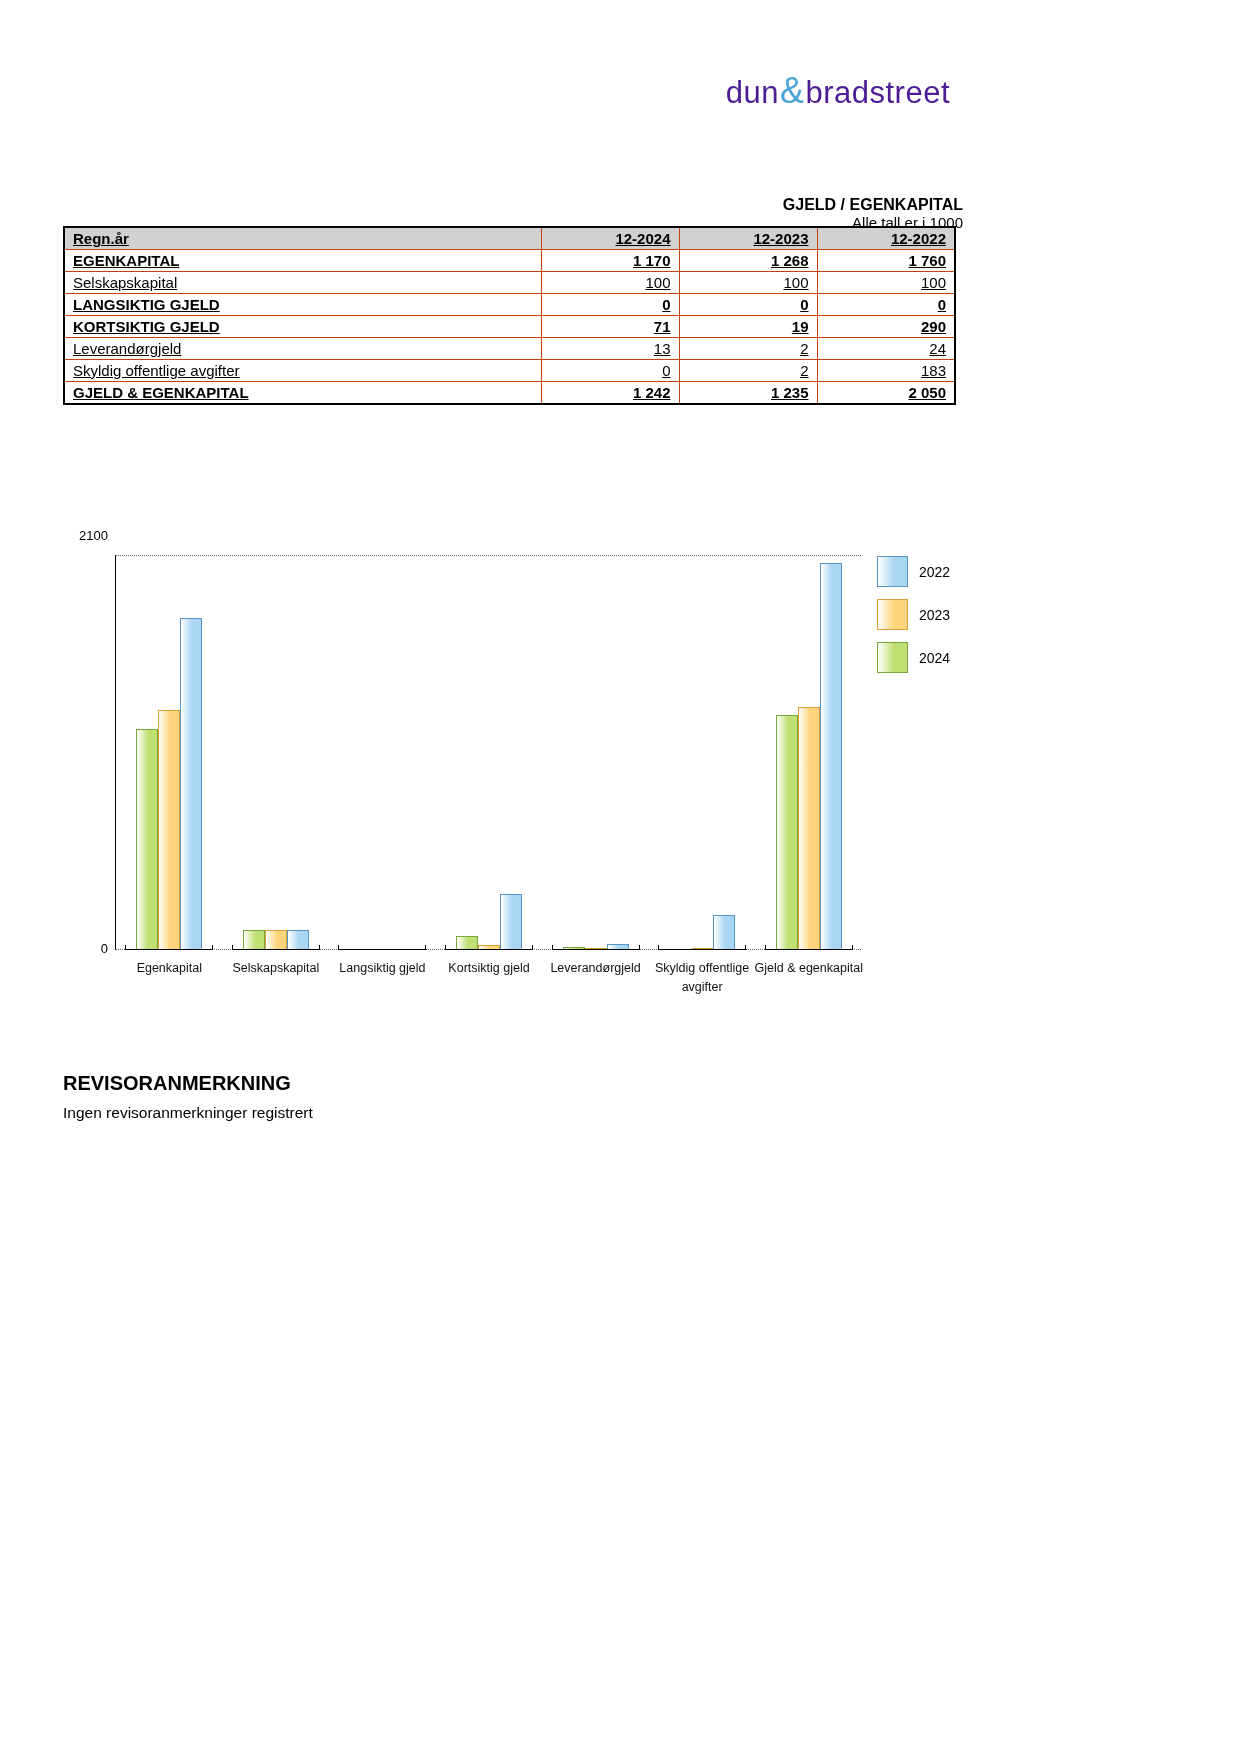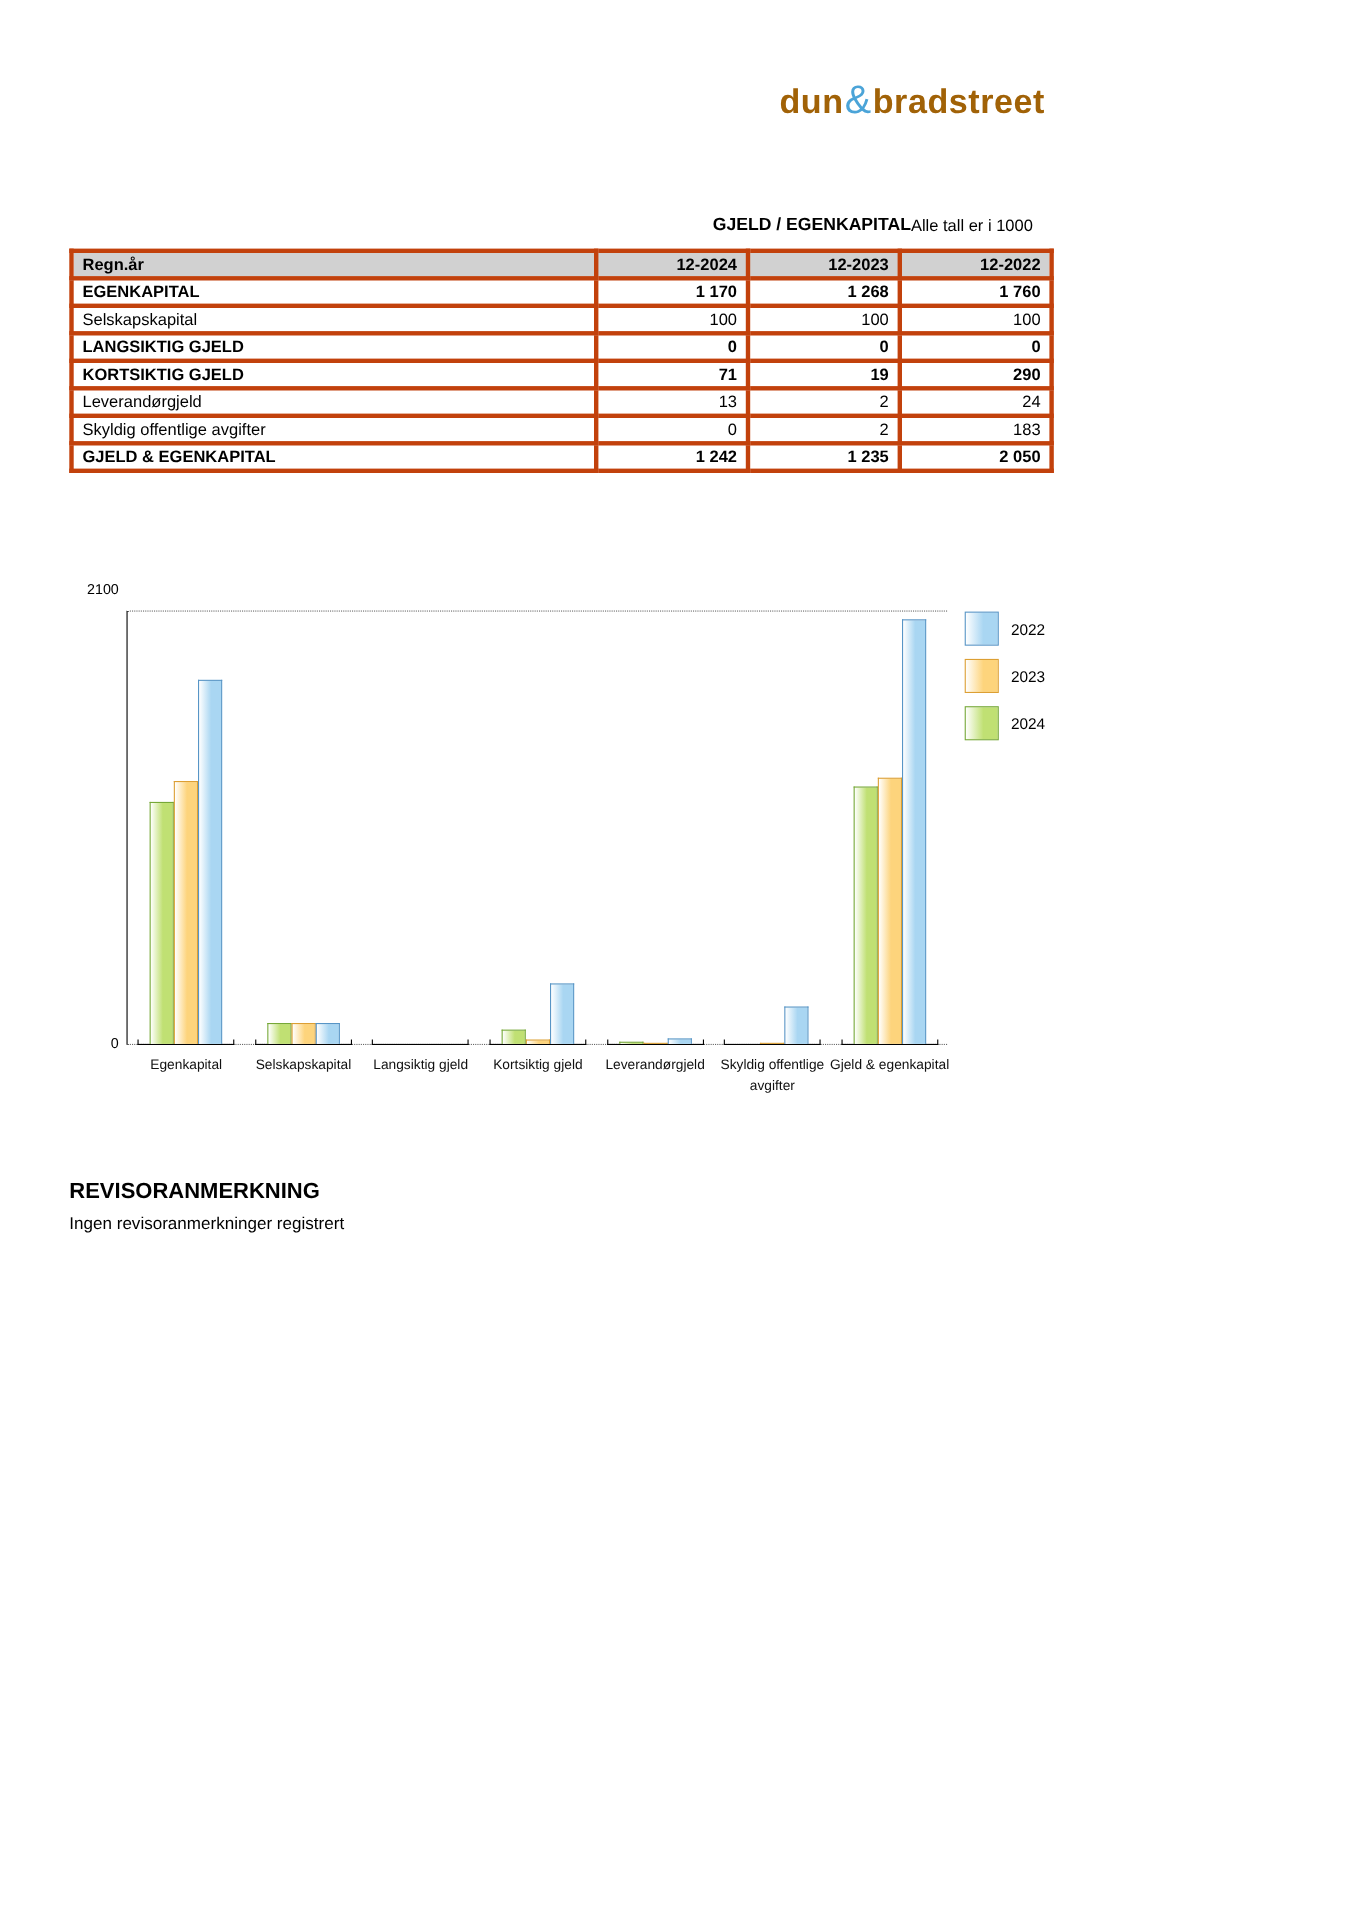--- a/index.html
+++ b/index.html
@@ -6,31 +6,31 @@
   html,body { background:#ffffff; }
   body {
     width:1241px; height:1754px; position:relative;
     font-family:"Liberation Sans", sans-serif; color:#000;
     overflow:hidden;
   }
   .page { position:absolute; inset:0; background:#fff; }
 
   
   .logo { position:absolute; top:70px; right:291px; font-size:31px; letter-spacing:0.5px; white-space:nowrap; }
-  .logo .logo-dun, .logo .logo-bradstreet { color:#a16207; font-weight:700; }
+  .logo .logo-dun, .logo .logo-bradstreet { color:#4c1d95; font-weight:400; }
   .logo .logo-amp { color:#4ba4d8; font-size:36px; font-weight:400; padding:0 1px; }
 
   
-  .section-header { position:absolute; left:49px; top:196px; width:890px; display:flex; justify-content:flex-end; align-items:flex-end; }
+  .section-header { position:absolute; left:73px; top:196px; width:890px; display:flex; justify-content:flex-end; align-items:flex-end;flex-direction:column; }
   .section-title { font-size:16px; font-weight:bold; }
   .section-note { font-size:15px; }
 
   
   .fin-table { position:absolute; left:63px; top:226px; width:891px; border-collapse:collapse; font-size:15px; border:2px solid #000; table-layout:fixed; }
-  .fin-table th, .fin-table td { border:4px solid #c2410c; height:18px; padding:2px 8px; font-weight:normal; overflow:hidden; white-space:nowrap; }
+  .fin-table th, .fin-table td { border:1px solid #c2410c; height:18px; padding:2px 8px; font-weight:normal; overflow:hidden; white-space:nowrap;text-decoration:underline; }
   .fin-table col.c-label { width:477px; }
   .fin-table col.c-val { width:138px; }
   .fin-table thead th { background:#d1d1d1; font-weight:bold; }
   .fin-table th:first-child, .fin-table td:first-child { text-align:left; }
   .fin-table th + th, .fin-table td + td { text-align:right; }
   .fin-table tr.bold td { font-weight:bold; }
 
   
   .chart-plot {
     position:absolute; left:115px; top:555px; width:746px; height:395px;

